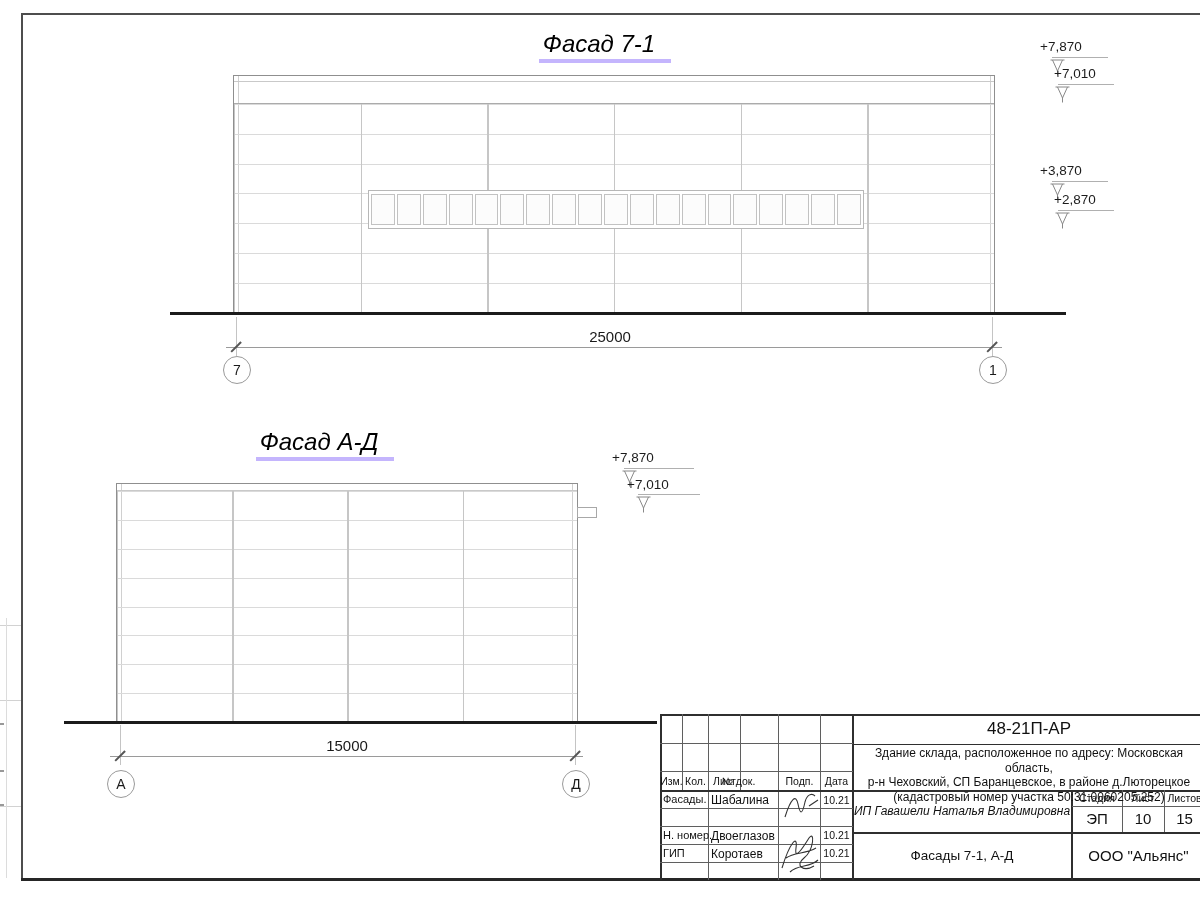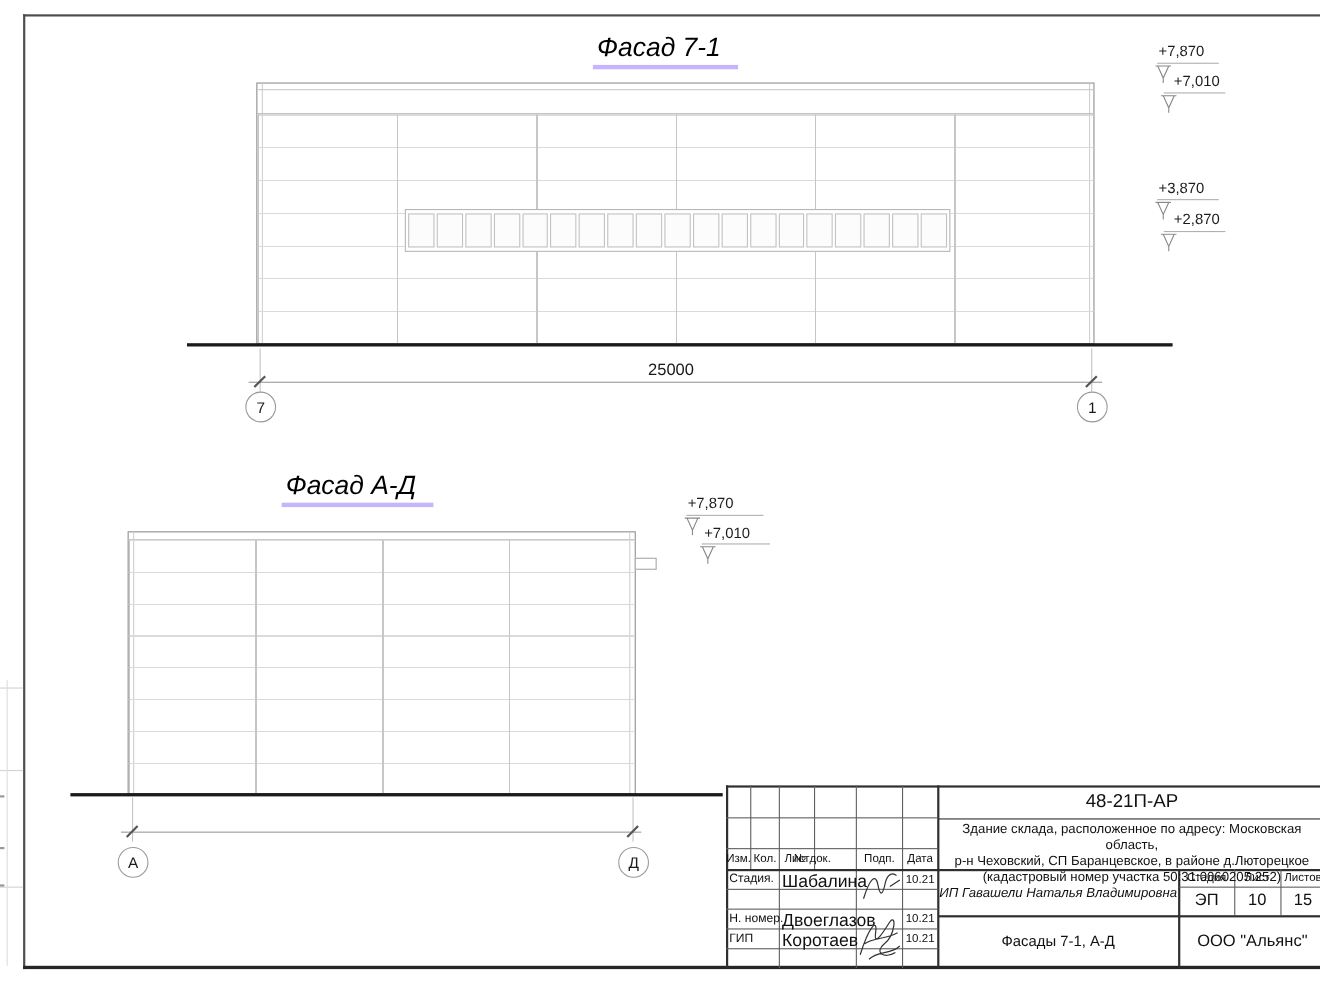--- a/index.html
+++ b/index.html
@@ -1,21 +1,21 @@
 <!DOCTYPE html>
 <html><head>
 <meta charset="utf-8">
 <style>
   html,body{margin:0;padding:0}
   body{width:1200px;height:900px;overflow:hidden;background:#fff;
        font-family:"Liberation Sans",sans-serif;color:#111;position:relative}
   .a{position:absolute}
   .ln{position:absolute;background:#9a9a9a}
   .c{text-align:center}
-  .r{text-align:center}
+  .r{text-align:left}
   .dtitle{position:absolute;font-size:24px;font-style:italic;text-align:center;color:#000}
   .dtitle span{display:inline-block;border-bottom:4px solid #c4b5fd;padding:0 16px 1px 4px}
   .bldg{position:absolute;border:1px solid #8f8f8f;background:#fff;box-sizing:border-box}
   .field1{position:absolute;background-image:
       repeating-linear-gradient(to right,#c6c6c6 0,#c6c6c6 1.4px,transparent 1.4px,transparent 126.7px),
       repeating-linear-gradient(to bottom,#dadada 0,#dadada 1px,transparent 1px,transparent 29.8px)}
   .field2{position:absolute;background-image:
       repeating-linear-gradient(to right,#c6c6c6 0,#c6c6c6 1.4px,transparent 1.4px,transparent 115.2px),
       repeating-linear-gradient(to bottom,#dadada 0,#dadada 1px,transparent 1px,transparent 28.9px)}
   .strip{position:absolute;display:flex;gap:2px;background:#fff;border:1px solid #b7b7b7;
@@ -27,21 +27,21 @@
   .tick{position:absolute;width:14px;height:1.6px;background:#555;transform:rotate(-45deg)}
   .dimtxt{position:absolute;font-size:15px;text-align:center;color:#1a1a1a}
   .circle{position:absolute;width:26px;height:26px;border:1px solid #9a9a9a;border-radius:50%;
           background:#fff;font-size:14px;line-height:26px;text-align:center;color:#1a1a1a}
   .elbl{position:absolute;font-size:13.5px;color:#1c1c1c}
   .eld{position:absolute;background:#b0b0b0;height:1px}
   .esym{position:absolute;width:15px;height:17px}
   .mj{position:absolute;background:#2f2f2f}
   .mn{position:absolute;background:#5f5f5f}
   .st{position:absolute;white-space:nowrap;color:#111}
-  .f10{font-size:10.5px}.f11{font-size:11px}.f115{font-size:16px}
+  .f10{font-size:10.5px}.f11{font-size:11px}.f115{font-size:12px}
   .stamp-desc{position:absolute;font-size:12px;line-height:14.6px;text-align:center;color:#111}
   .frame{position:absolute;background:#4d4d4d}
 </style>
 </head>
 <body>
 
 <div class="a" style="left:0;top:0;width:1200px;height:900px">
 
   <div class="frame" style="left:21px;top:13px;width:1179px;height:1.5px"></div>
   <div class="frame" style="left:21px;top:13px;width:1.5px;height:868px"></div>
@@ -135,20 +135,21 @@
   <div class="field2" style="left:117px;top:491px;width:460px;height:231px"></div>
   <div class="a" style="left:577px;top:507px;width:20px;height:11px;border:1px solid #a8a8a8;background:#fff;box-sizing:border-box"></div>
 
   <div class="ground" style="left:64px;top:721px;width:593px"></div>
 
   <div class="ext" style="left:120px;top:725px;height:40px"></div>
   <div class="ext" style="left:575px;top:725px;height:40px"></div>
   <div class="dim" style="left:110px;top:756px;width:473px"></div>
   <div class="tick" style="left:113px;top:755px"></div>
   <div class="tick" style="left:568px;top:755px"></div>
+  <div class="dimtxt" style="left:167px;top:737px;width:360px">15000</div>
 
   <div class="circle" style="left:107px;top:770px">А</div>
   <div class="circle" style="left:562px;top:770px">Д</div>
 
   <div class="elbl r" style="left:612px;top:450px;width:68px">+7,870</div>
   <div class="eld" style="left:624px;top:468px;width:70px"></div>
   <svg class="esym" style="left:622px;top:470px" viewBox="0 0 15 17">
       <path d="M0.5,1 H14.5 M2.5,1 L7.5,12 L12.5,1 M7.5,12 V16.5" stroke="#888" stroke-width="1" fill="none"></path>
     </svg>
 
@@ -182,21 +183,21 @@
   <div class="mn" style="left:660px;top:844px;width:193px;height:1px"></div>
   <div class="mn" style="left:660px;top:862px;width:193px;height:1px"></div>
 
   <div class="st f10 c" style="left:660px;top:775px;width:23px">Изм.</div>
   <div class="st f10 c" style="left:683px;top:775px;width:25px">Кол.</div>
   <div class="st f10 c" style="left:709px;top:775px;width:31px">Лист</div>
   <div class="st f10 c" style="left:720px;top:775px;width:37px">№ док.</div>
   <div class="st f10 c" style="left:779px;top:775px;width:41px">Подп.</div>
   <div class="st f10 c" style="left:821px;top:775px;width:31px">Дата</div>
 
-  <div class="st f11" style="left:663px;top:793px">Стадия.</div>
+  <div class="st f11" style="left:663px;top:793px">Фасады.</div>
   <div class="st f115" style="left:711px;top:793px">Шабалина</div>
   <div class="st f10 c" style="left:820px;top:794px;width:33px">10.21</div>
 
   <div class="st f11" style="left:663px;top:829px">Н. номер.</div>
   <div class="st f115" style="left:711px;top:829px">Двоеглазов</div>
   <div class="st f10 c" style="left:820px;top:829px;width:33px">10.21</div>
 
   <div class="st f11" style="left:663px;top:847px">ГИП</div>
   <div class="st f115" style="left:711px;top:847px">Коротаев</div>
   <div class="st f10 c" style="left:820px;top:847px;width:33px">10.21</div>

